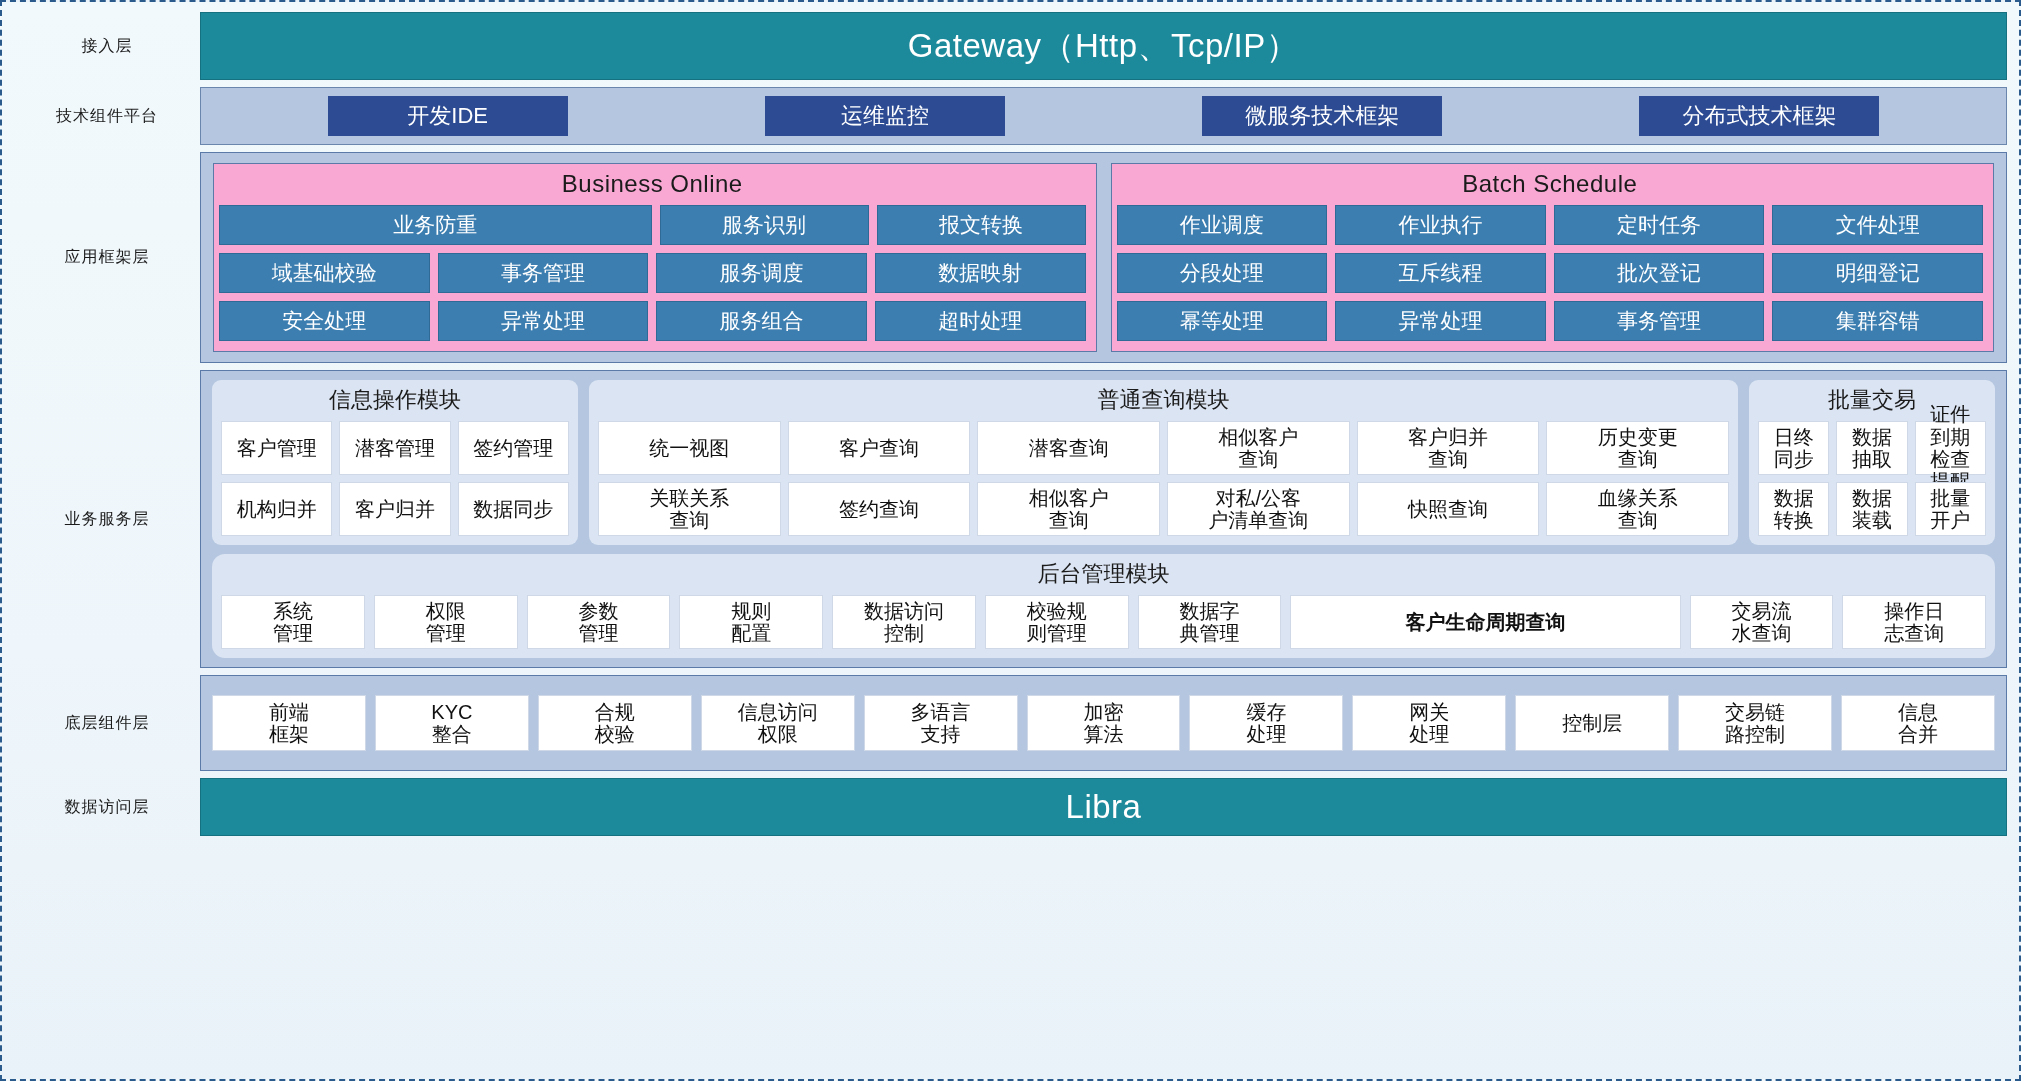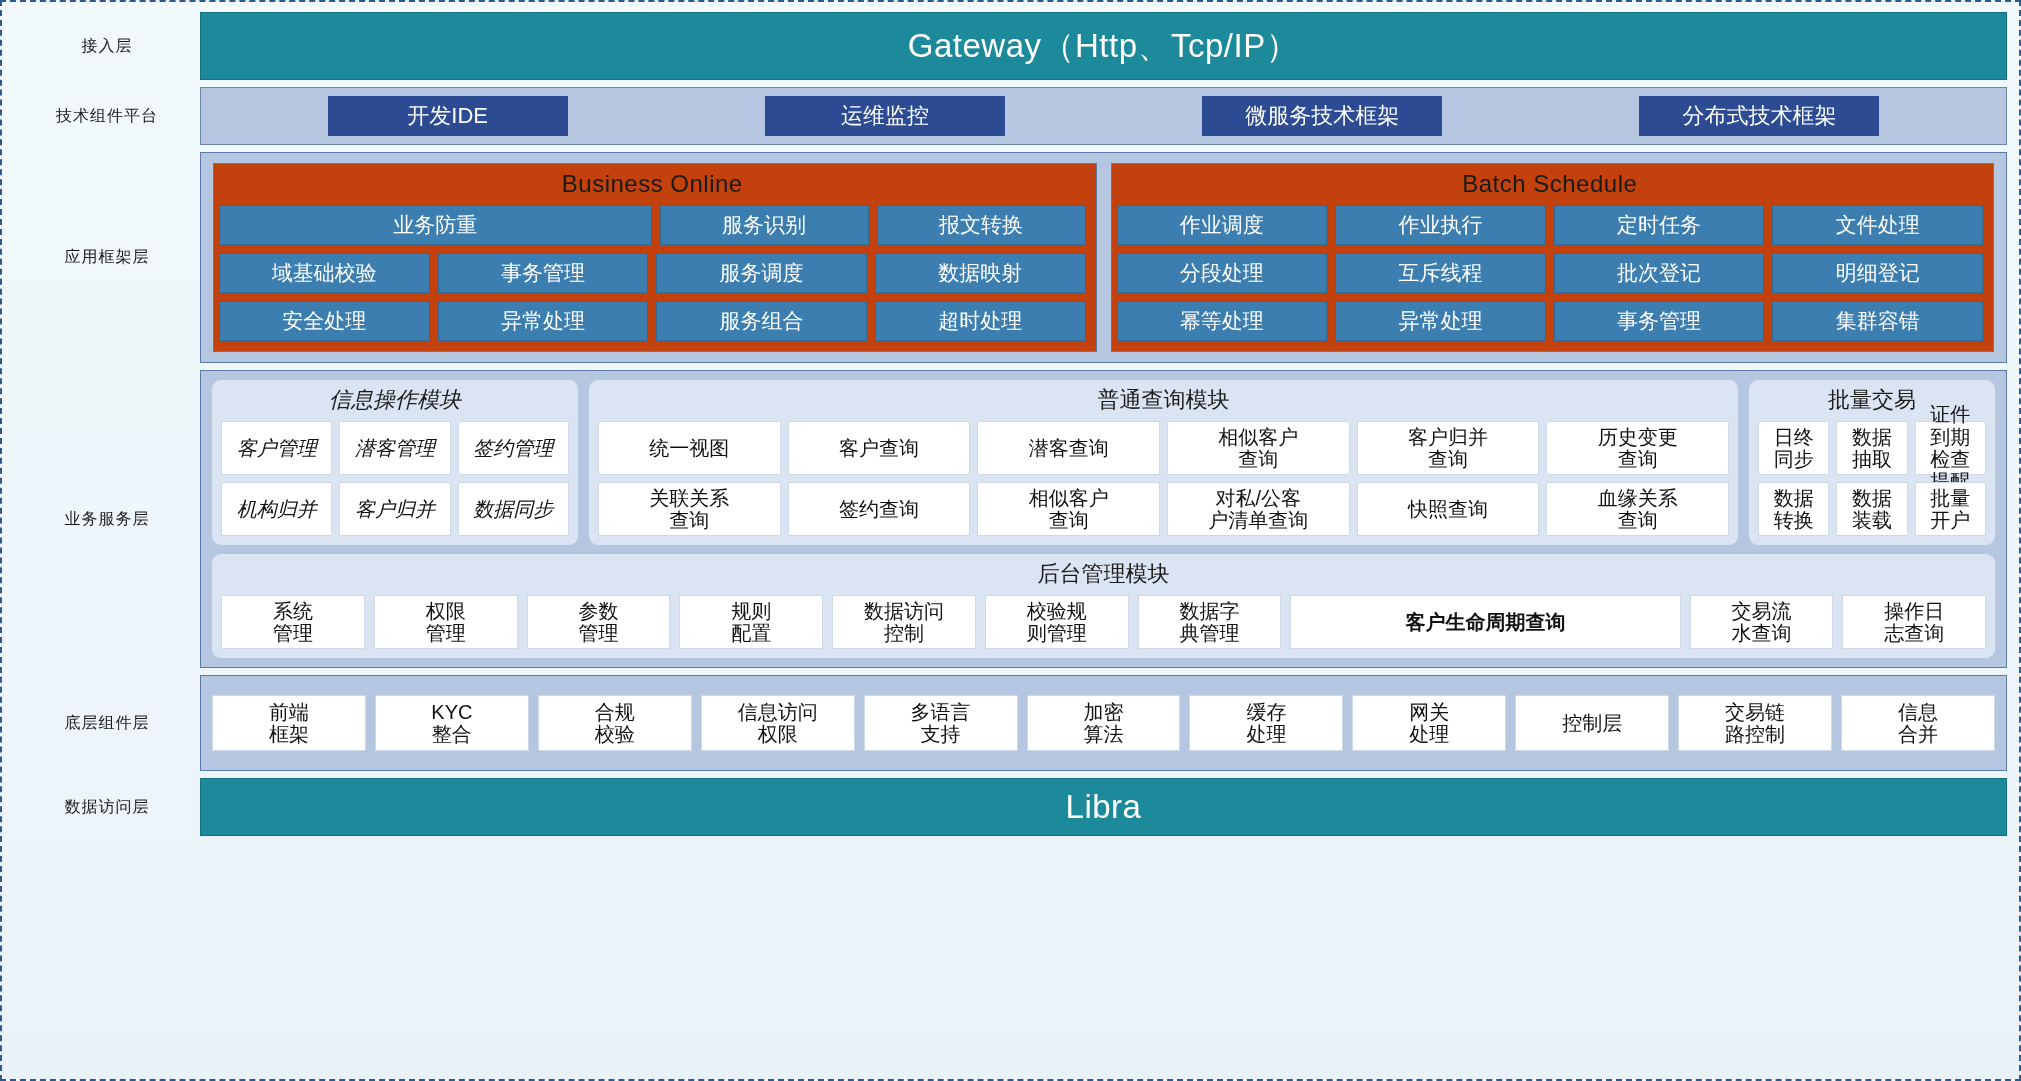--- a/index.html
+++ b/index.html
@@ -74,21 +74,21 @@
   .framework-panel {
     width: 100%;
     background: #b5c7e0;
     border: 1px solid #5b7aa8;
     padding: 10px 12px;
     display: flex;
     gap: 14px;
   }
   .fw-group {
     flex: 1 1 0;
-    background: #c2410c;
+    background: #f9a8d4;
     border: 1px solid #5b7aa8;
     padding: 6px 10px 10px 5px;
   }
   .fw-title {
     text-align: center;
     font-size: 24px;
     color: #1b1b1b;
     margin-bottom: 7px;
     letter-spacing: .5px;
   }
@@ -139,24 +139,24 @@
     line-height: 1.12;
     height: 54px;
     display: flex;
     align-items: center;
     justify-content: center;
     text-align: center;
     padding: 0 5px;
     flex: 1 1 0;
     white-space: pre-line;
   }
-  .g-info  { flex: 0 0 366px; font-style: italic; }
+  .g-info  { flex: 0 0 366px; }
   .g-query { flex: 1 1 auto; }
   .g-batch { flex: 0 0 246px; }
-  .g-back  { width: 100%; }
+  .g-back  { width: 100%; border-radius: 13px; }
   .back-line { display: flex; gap: 9px; }
   .back-cell {
     background: #ffffff;
     border: 1px solid #cfd8e6;
     color: #111111;
     font-size: 20px;
     line-height: 1.12;
     height: 54px;
     display: flex;
     align-items: center;

